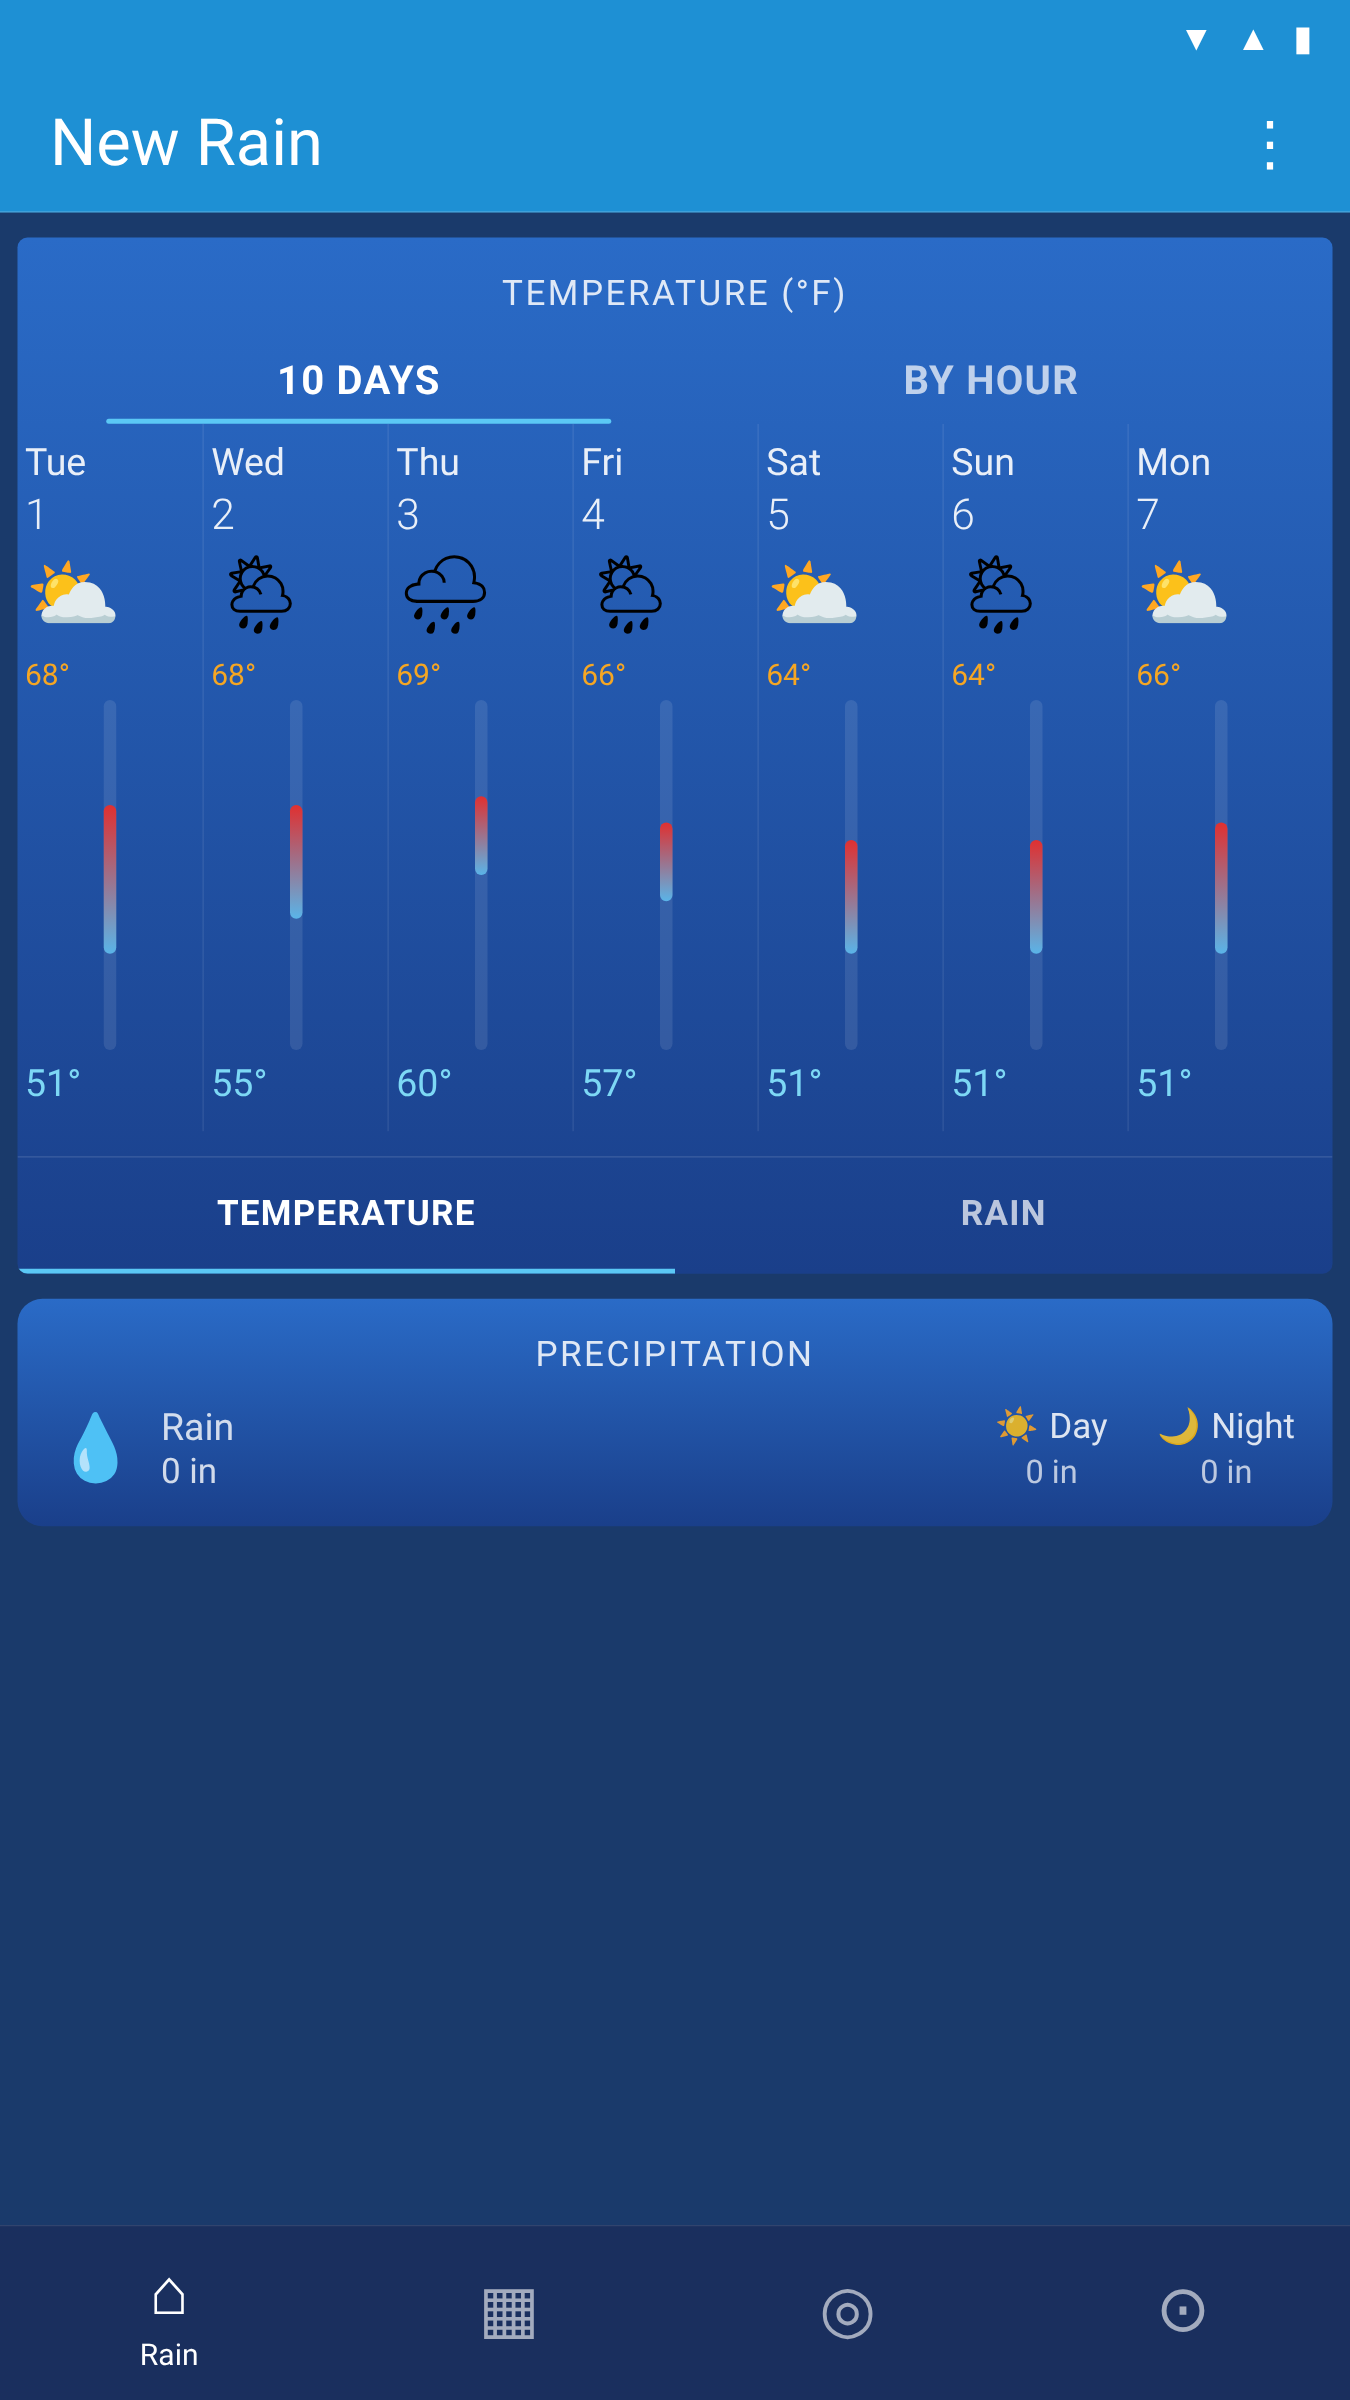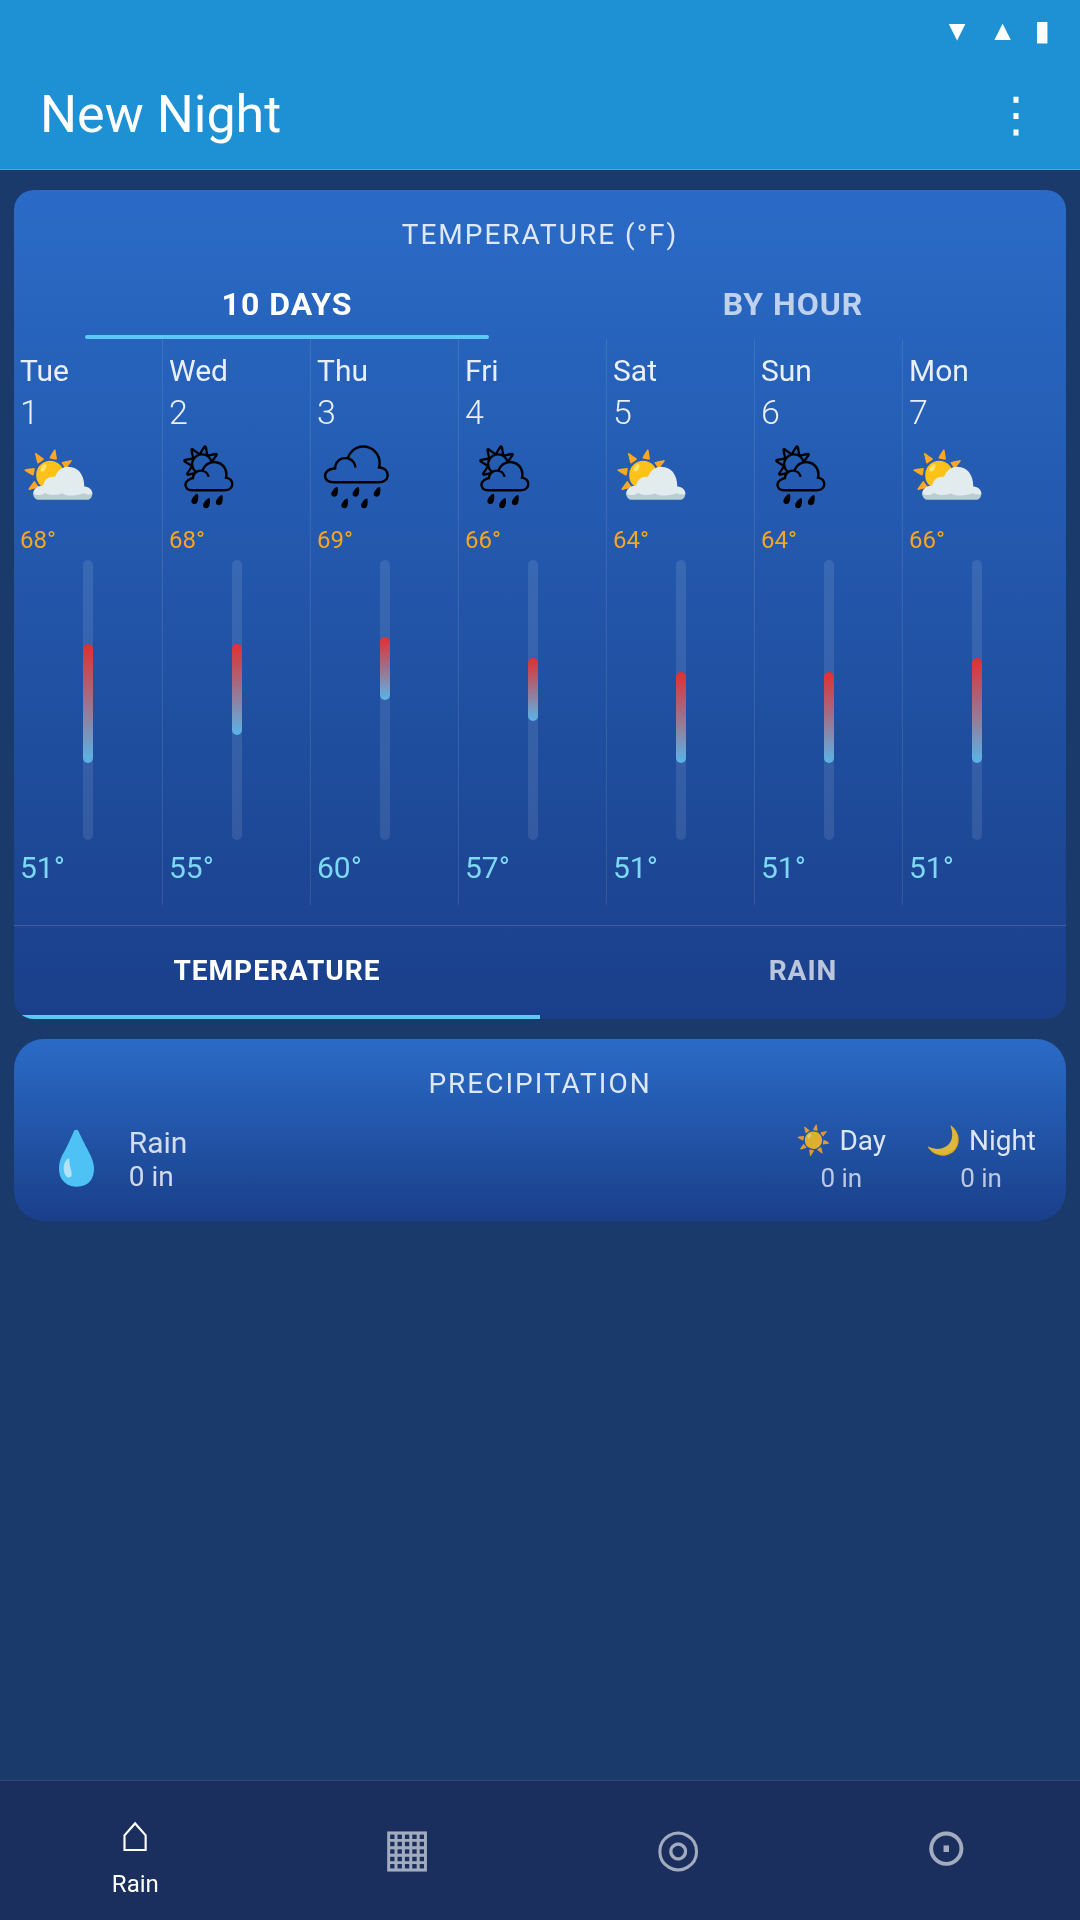--- a/index.html
+++ b/index.html
@@ -42,21 +42,21 @@
     .menu-dots {
       color: white;
       font-size: 48px;
       cursor: pointer;
     }
 
     
     .main-card {
       margin: 20px 14px;
       background: linear-gradient(180deg, #2a6bc7 0%, #1a3f8a 100%);
-      border-radius: 20px;
+      border-radius: 8px;
       overflow: hidden;
     }
 
     
     .temp-header {
       text-align: center;
       padding: 28px 0 10px;
       color: rgba(255,255,255,0.85);
       font-size: 28px;
       letter-spacing: 2px;
@@ -186,21 +186,21 @@
     }
     .metric-tab.active {
       color: white;
       border-bottom: 4px solid #5bc8f5;
     }
 
     
     .precip-card {
       margin: 16px 14px;
       background: linear-gradient(180deg, #2a6bc7 0%, #1a3f8a 100%);
-      border-radius: 30px;
+      border-radius: 20px;
       overflow: hidden;
       padding: 28px 30px;
     }
     .precip-title {
       text-align: center;
       color: rgba(255,255,255,0.85);
       font-size: 28px;
       letter-spacing: 2px;
       margin-bottom: 24px;
     }
@@ -286,21 +286,21 @@
 </head>
 <body>
 
 <div class="status-bar">
   <span class="status-icon">▼</span>
   <span class="status-icon">▲</span>
   <span class="status-icon">▮</span>
 </div>
 
 <div class="app-bar">
-  <span class="app-bar-title">New Night</span>
+  <span class="app-bar-title">New Rain</span>
   <span class="menu-dots">⋮</span>
 </div>
 
 <div class="main-card">
   <div class="temp-header">TEMPERATURE (°F)</div>
 
   <div class="tabs">
     <div class="tab active">
       <span>10 DAYS</span>
     </div>

